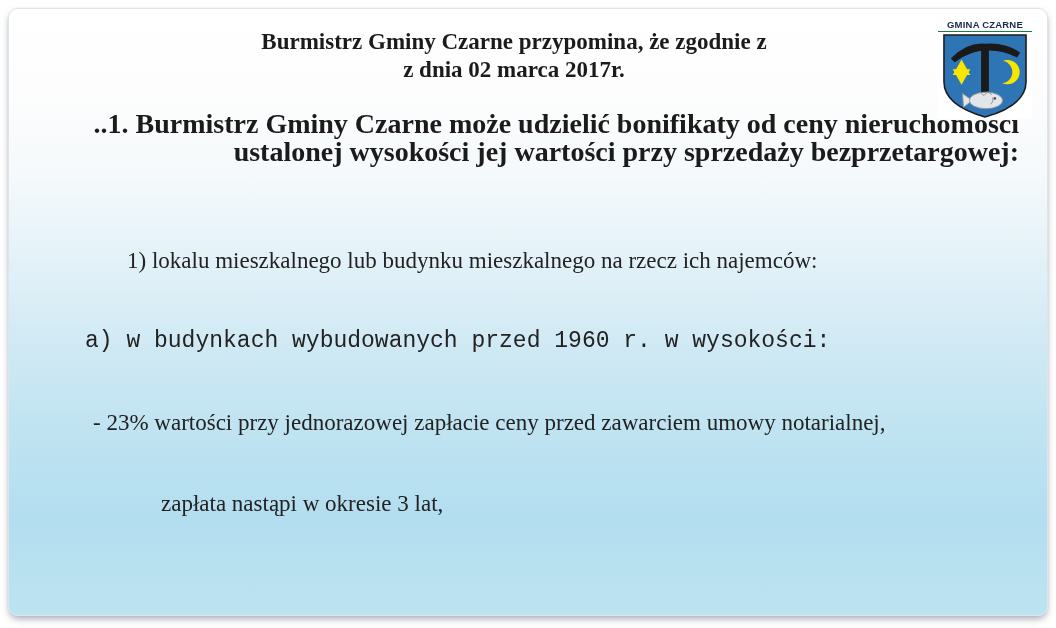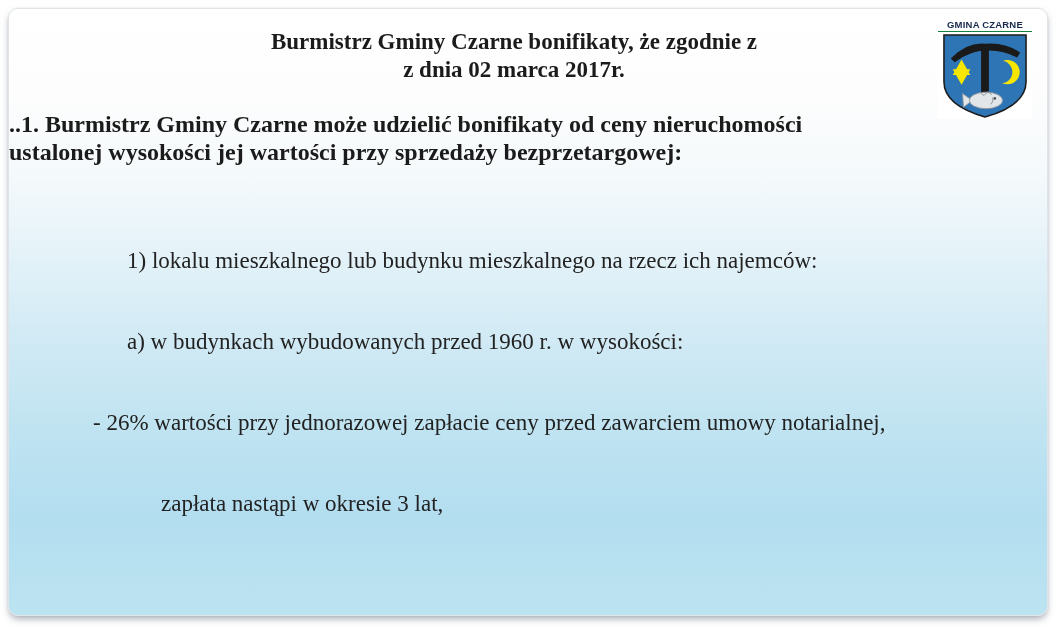--- a/index.html
+++ b/index.html
@@ -27,36 +27,36 @@
     padding-right:28px;
     text-align:center;
     font-weight:bold;
     font-size:23px;
     line-height:28px;
     color:#1b1b1b;
   }
   .intro{
     margin-top:26px;
     padding-right:28px;
-    text-align:left;
+    text-align:right;
     font-weight:bold;
-    font-size:24px;
+    font-size:28px;
     line-height:28px;
     color:#1b1b1b;
   }
   .body-text{
     margin-top:27px;
     font-size:23px;
     line-height:27px;
     color:#222222;
     white-space:pre;
   }
   .body-text .line{height:27px;}
   .pl-item{padding-left:118px;}
-  .pl-sub{padding-left:118px;}
+  .pl-sub{padding-left:76px;font-family:Liberation Mono, monospace;}
   .pl-dash{padding-left:84px;}
   .pl-cont{padding-left:152px;}
   .crest{
     position:absolute;
     top:8px; right:15px;
     width:94px;
     background:#ffffff;
     text-align:center;
   }
   .crest-label{
@@ -70,21 +70,21 @@
     white-space:nowrap;
   }
   .crest-shield{display:block;margin:1px auto 0 auto;}
 </style>
 </head>
 <body>
 
 <div class="slide">
 
   <div class="header">
-    <div>Burmistrz Gminy Czarne bonifikaty, że zgodnie z</div>
+    <div>Burmistrz Gminy Czarne przypomina, że zgodnie z</div>
     <div>z dnia 02 marca 2017r.</div>
   </div>
 
   <div class="crest">
     <div class="crest-label">GMINA CZARNE</div>
     <svg class="crest-shield" width="88" height="86" viewBox="0 0 90 88">
       <path d="M3,2 L87,2 L87,50 Q87,74 45,86 Q3,74 3,50 Z" fill="#2e75b6" stroke="#1c1c1c" stroke-width="1.6"></path>
 
       <g>
         <path d="M10,26 Q27,9 45,11 Q65,9 81,20 L78,25 Q62,17 46,18 Q30,18 14,30 Z" fill="#1a1a1a"></path>
@@ -112,21 +112,21 @@
   </div>
 
   <div class="intro">
     <div>..1. Burmistrz Gminy Czarne może udzielić bonifikaty od ceny nieruchomości</div>
     <div>ustalonej wysokości jej wartości przy sprzedaży bezprzetargowej:</div>
   </div>
 
   <div class="body-text">
     <div class="line pl-item">1) lokalu mieszkalnego lub budynku mieszkalnego na rzecz ich najemców:</div>
     <div class="line pl-sub">a) w budynkach wybudowanych przed 1960 r. w wysokości:</div>
-    <div class="line pl-dash">- 26% wartości przy jednorazowej zapłacie ceny przed zawarciem umowy notarialnej,</div>
+    <div class="line pl-dash">- 23% wartości przy jednorazowej zapłacie ceny przed zawarciem umowy notarialnej,</div>
     <div class="line pl-cont">zapłata nastąpi w okresie 3 lat,</div>
     
     
     
     
     
     
     
     
   </div>

